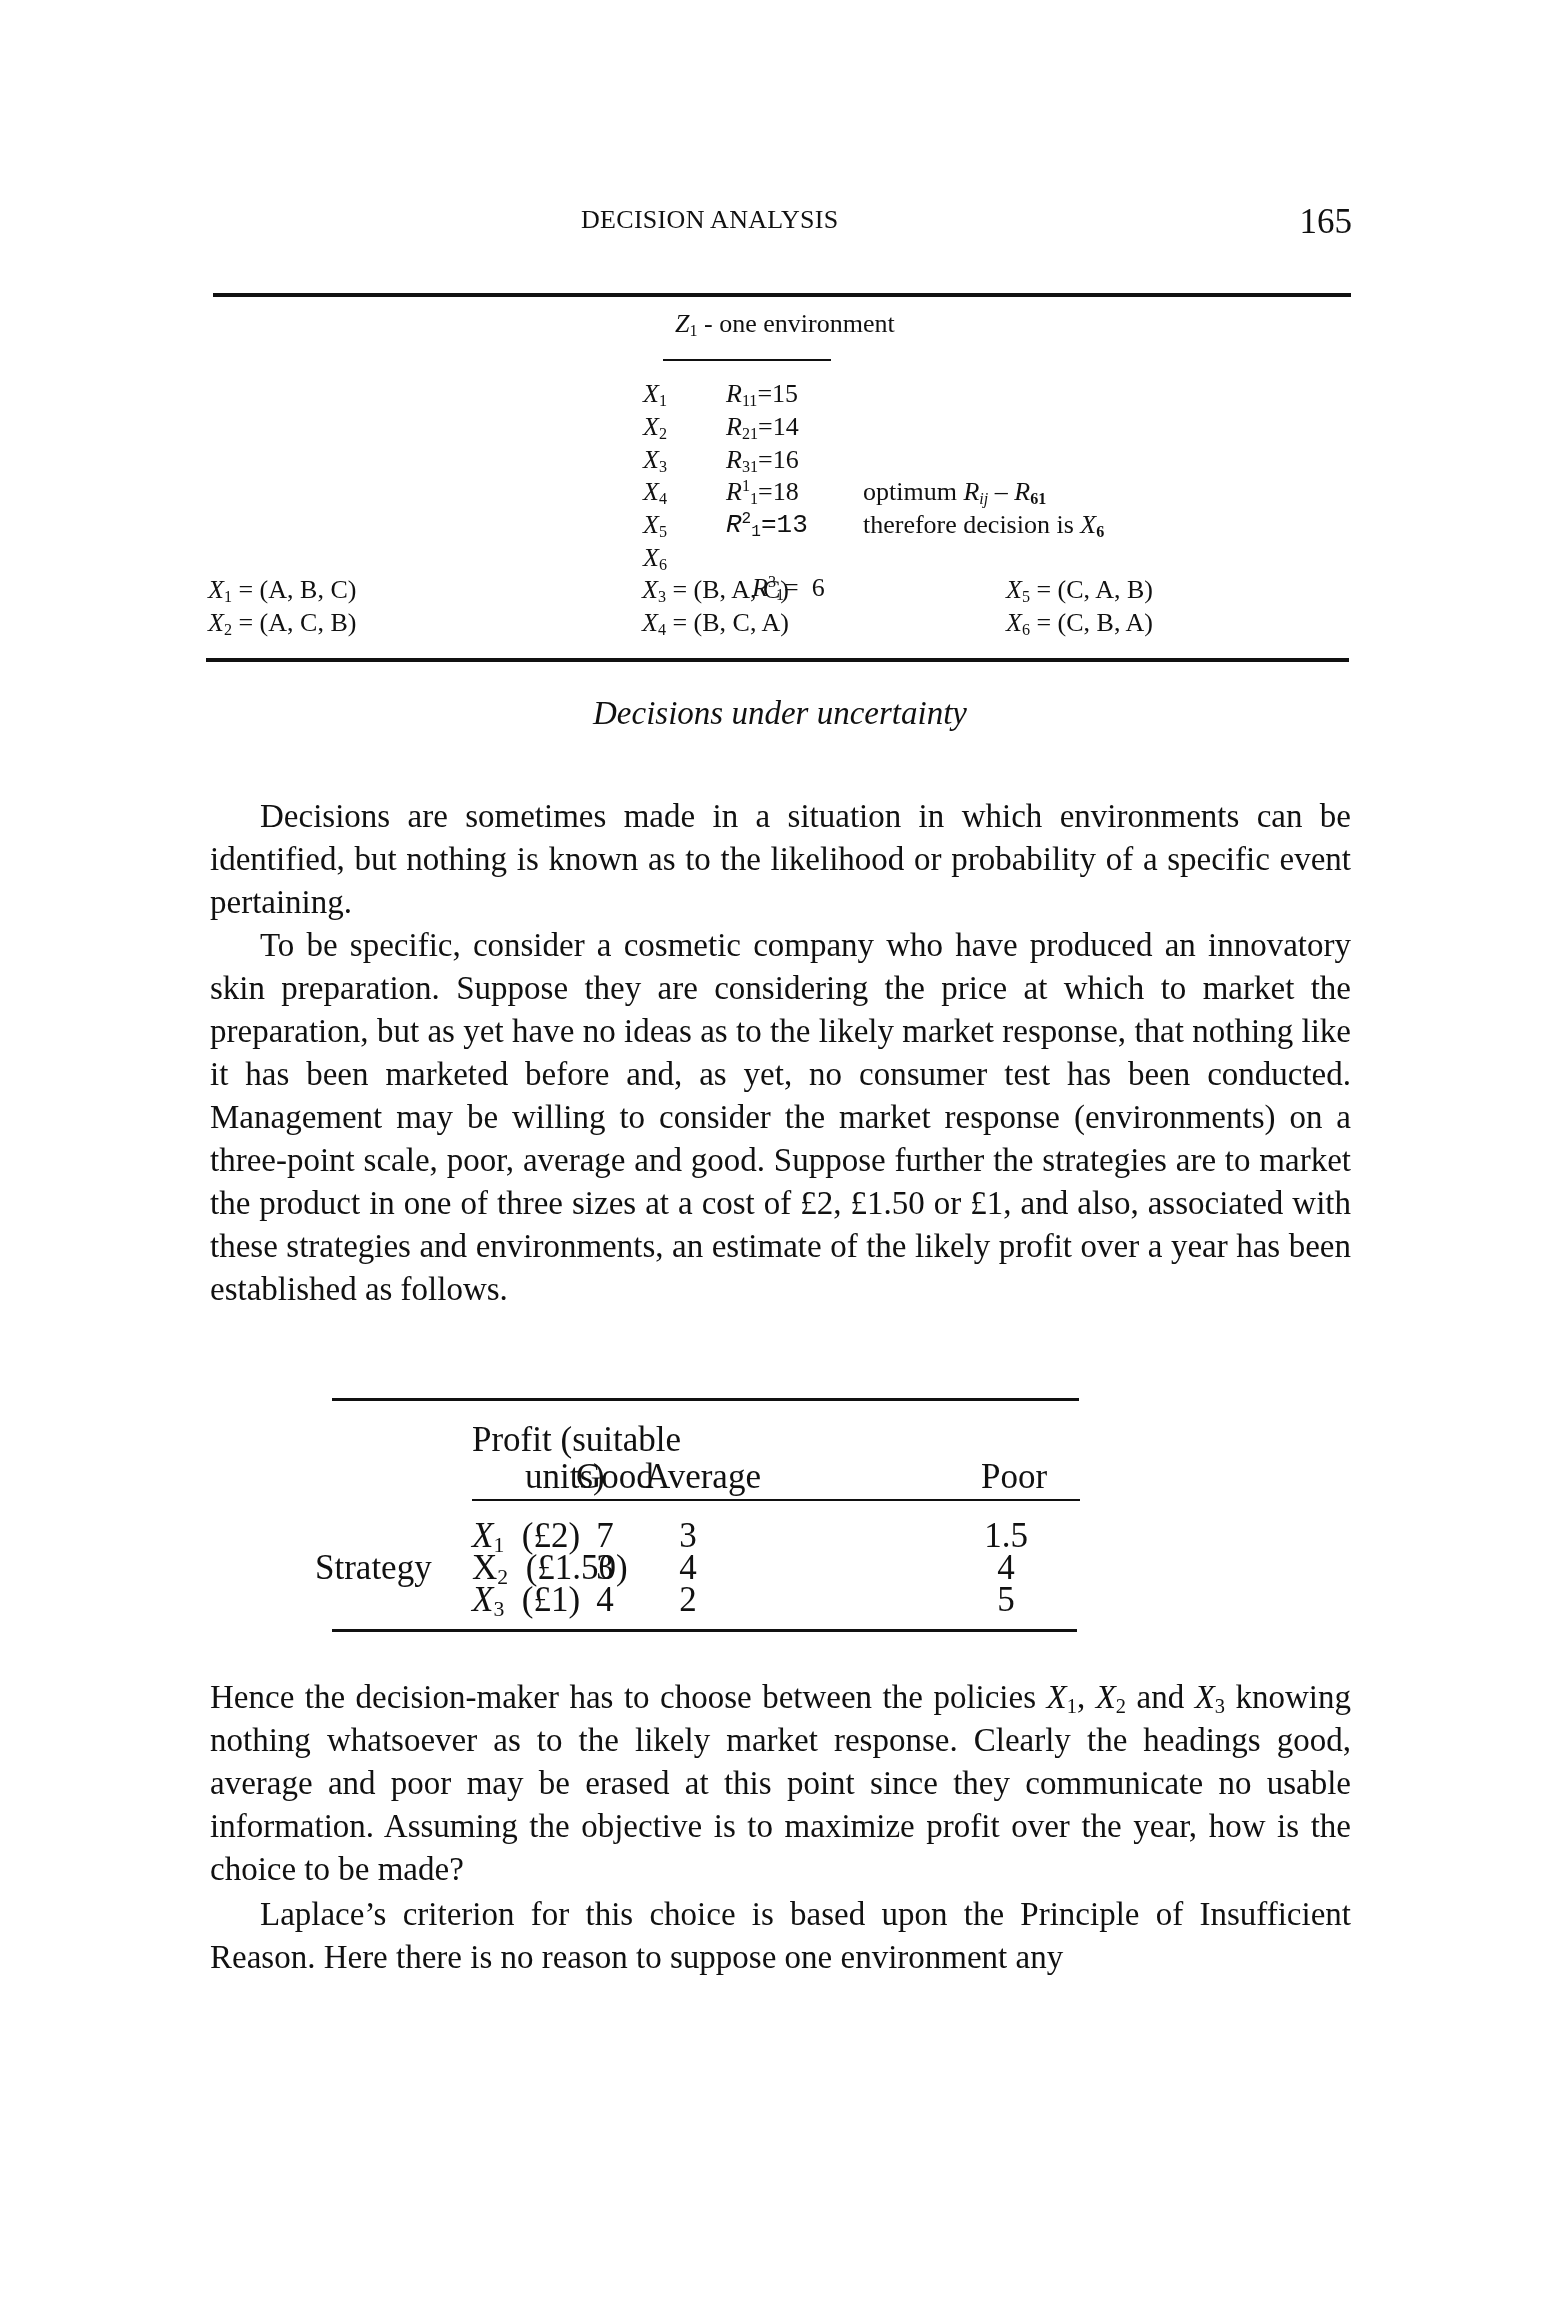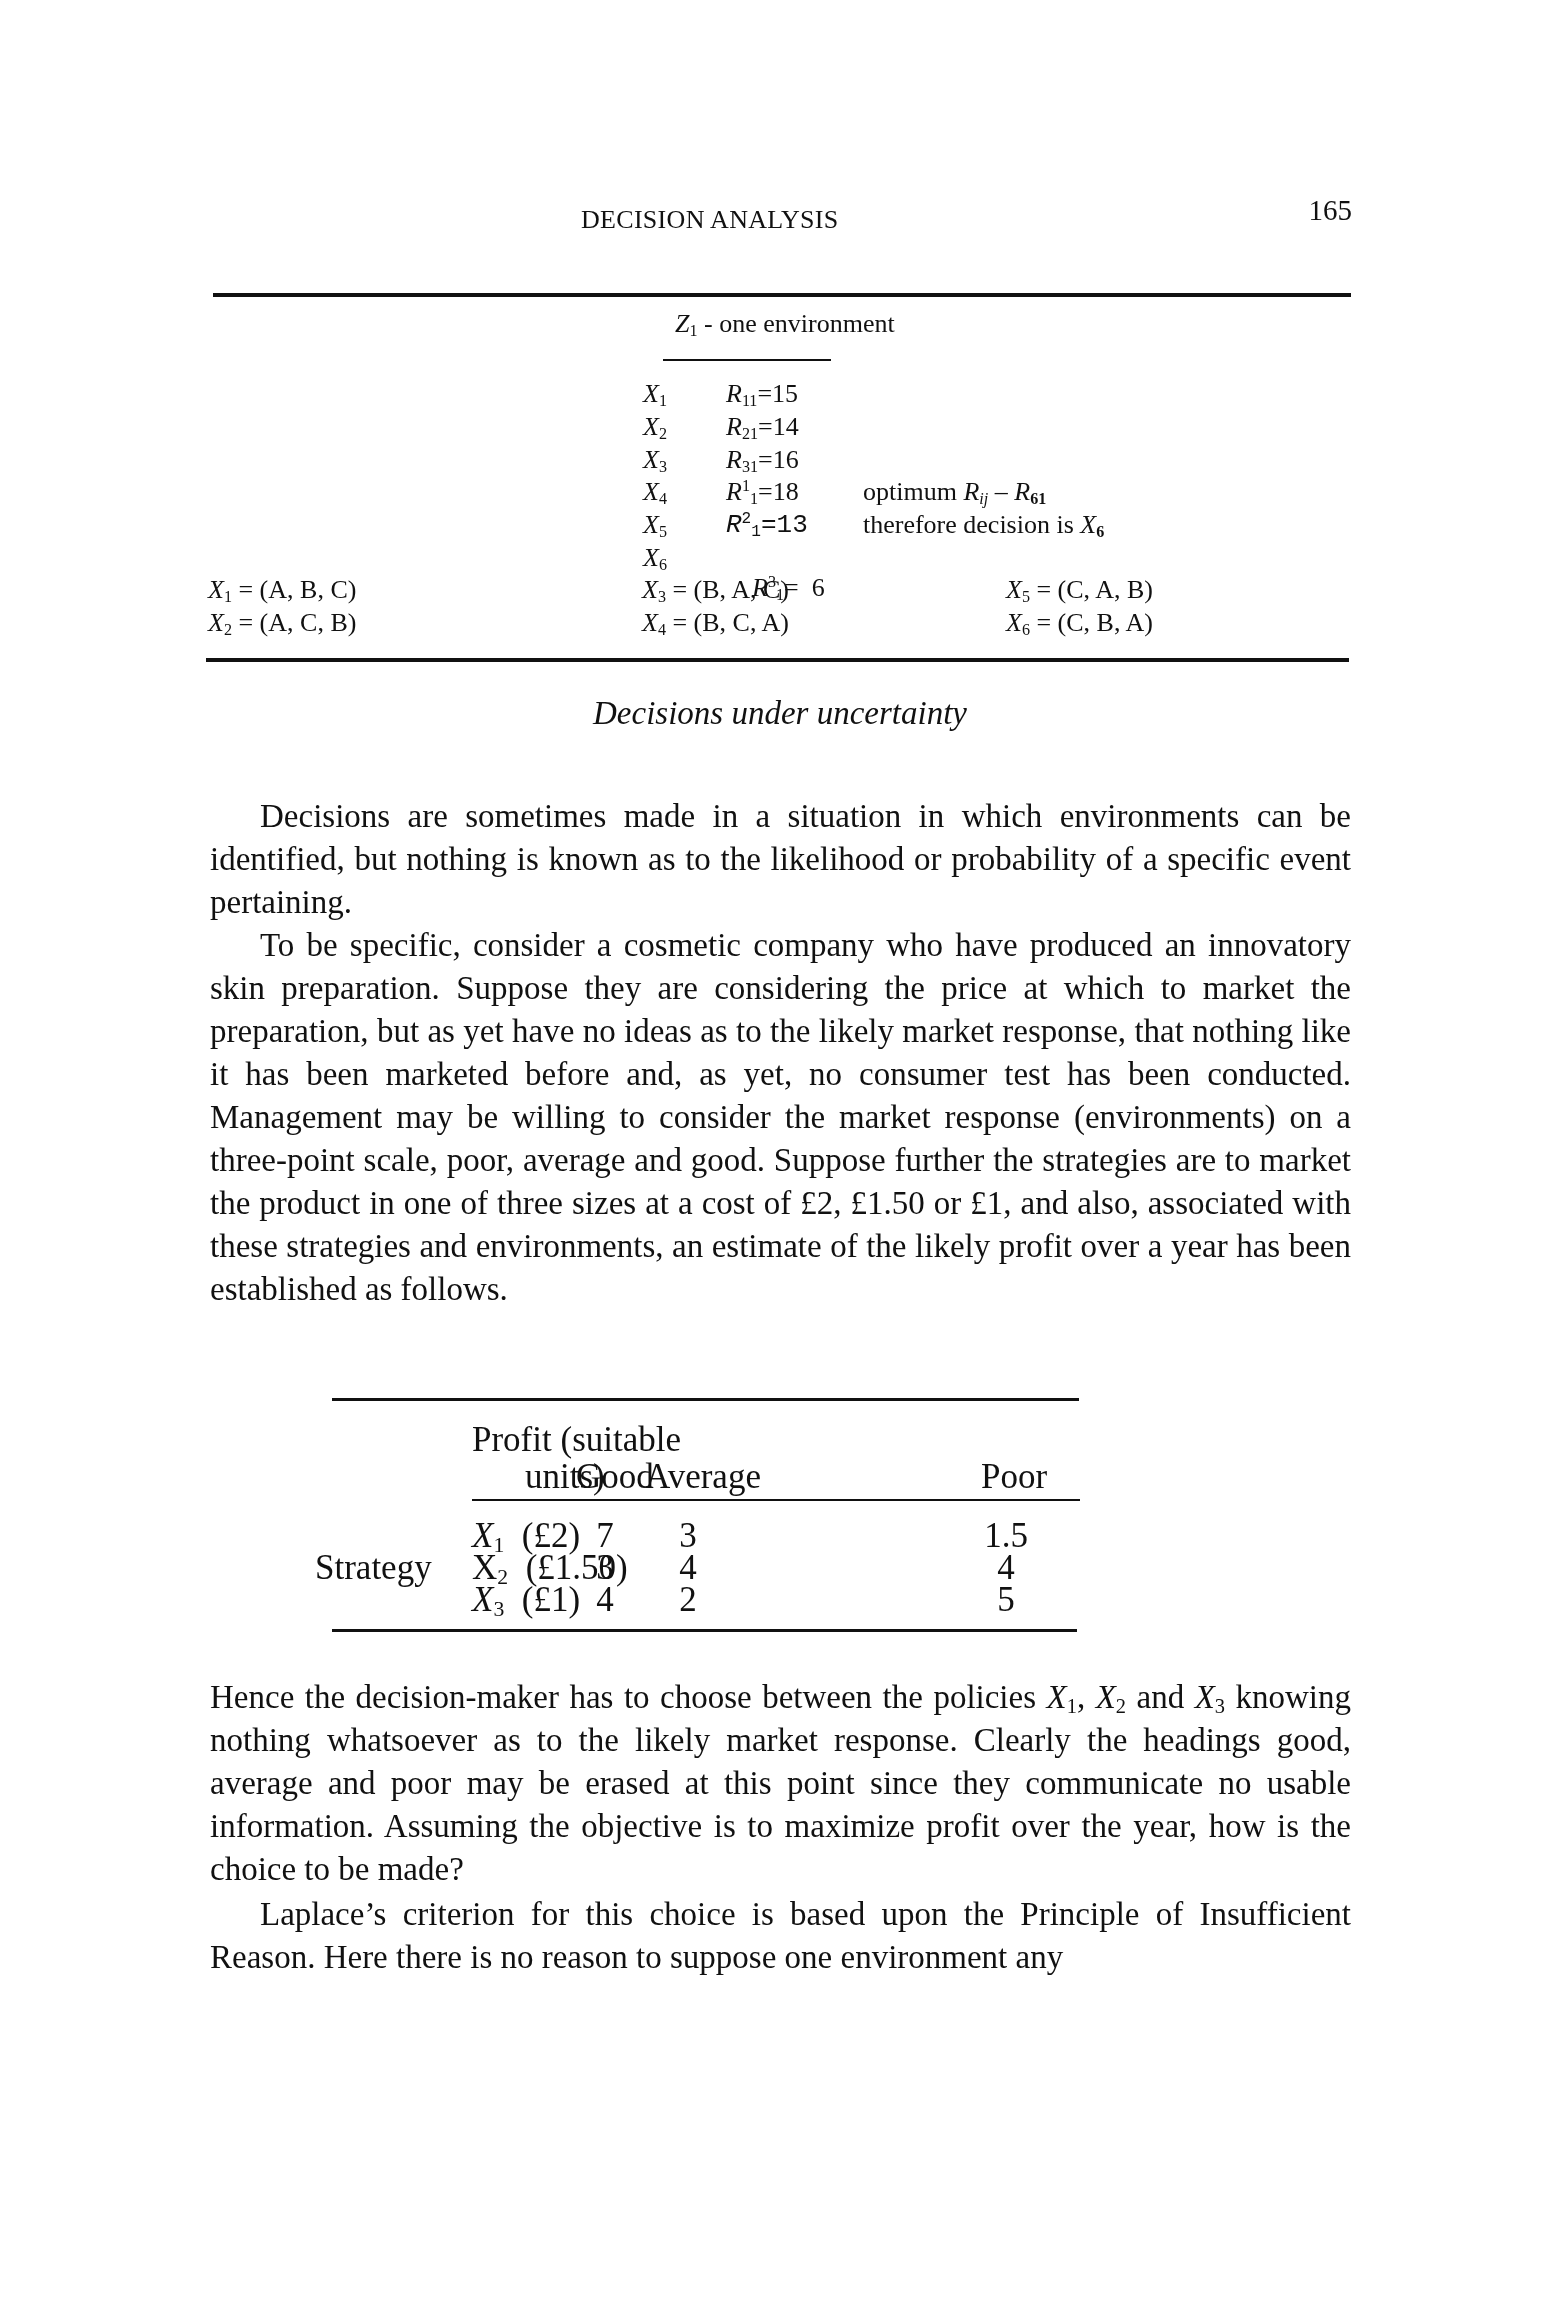--- a/index.html
+++ b/index.html
@@ -6,21 +6,21 @@
   body {
     width: 1560px; height: 2324px; position: relative; overflow: hidden;
     font-family: "Liberation Serif", "DejaVu Serif", serif; color: #111111;
   }
   .abs { position: absolute; white-space: nowrap; }
   .i { font-style: italic; }
   sub, sup { font-size: 62%; line-height: 0; }
   sub { vertical-align: -0.25em; }
   sup { vertical-align: 0.55em; }
   .run-head { top: 205px; left: 581px; font-size: 26px; letter-spacing: 0.3px; }
-  .page-num { top: 194px; right: 208px; font-size: 29px; }
+  .page-num { top: 202px; right: 208px; font-size: 35px; }
   .rule { position: absolute; background: #111; }
   .sm { font-size: 26px; }
   .body-p { position: absolute; left: 210px; width: 1141px; font-size: 33px; line-height: 43px; text-align: justify; text-align-last: left; }
   .body-p.ind { text-indent: 50px; }
   .heading { top: 695px; left: 0; width: 1560px; text-align: center; font-size: 33px; font-style: italic; position: absolute; }
   .tbl { font-size: 35px; }
   .num { text-align: center; width: 58px; }
 </style>
 </head>
 <body>

